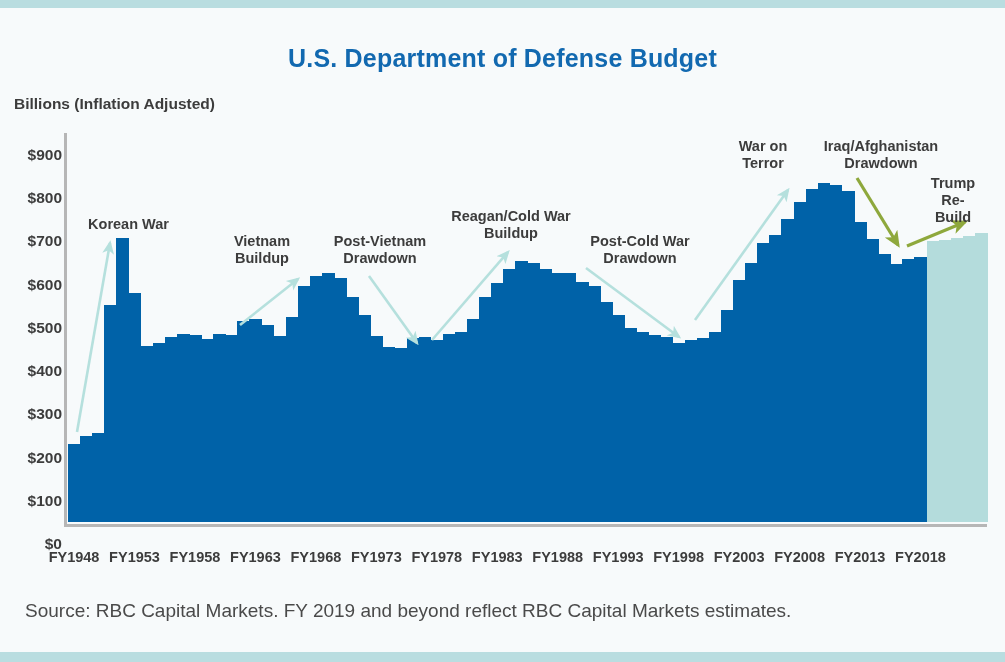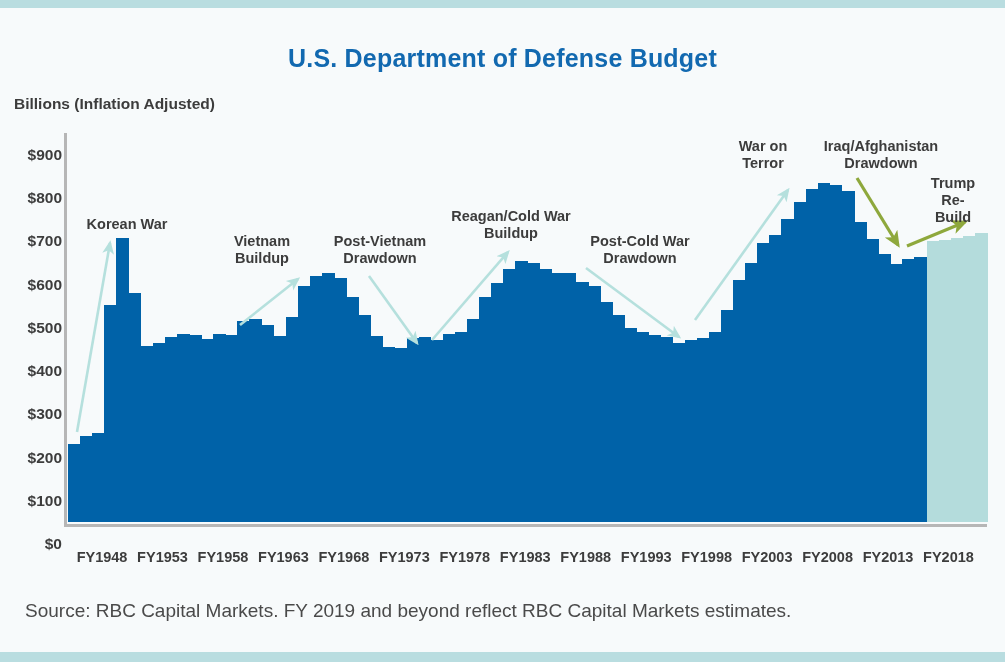--- a/index.html
+++ b/index.html
@@ -52,21 +52,20 @@
   #yticks { position:absolute; left:0px; top:0px; width:62px; height:584px;margin-top:22px; }
   .bar {
     position:absolute; bottom:0;
   }
   #xticks { position:absolute; left:0; top:549px; width:1005px; height:26px; }
   .xtick {
     position:absolute;
     font-size:14.5px; font-weight:bold; color:#3c3c3c;
     transform:translateX(-50%);
     white-space:nowrap;
-    margin-left:28px;
   }
   .ann {
     position:absolute;
     font-size:14.5px; font-weight:bold; color:#3c3c3c;
     text-align:center;
     line-height:1.18;
     white-space:pre-line;
     transform:translateX(-50%);
   }
   #arrows { position:absolute; left:0; top:0; width:1005px; height:662px; pointer-events:none; }
@@ -211,21 +210,21 @@
     <line x1="240" y1="325" x2="298" y2="279" stroke="#b5e0dd" stroke-width="2.6" marker-end="url(#ah-teal)"></line>
     <line x1="369" y1="276" x2="417" y2="343" stroke="#b5e0dd" stroke-width="2.6" marker-end="url(#ah-teal)"></line>
     <line x1="432" y1="340" x2="508" y2="252" stroke="#b5e0dd" stroke-width="2.6" marker-end="url(#ah-teal)"></line>
     <line x1="586" y1="268" x2="679" y2="337" stroke="#b5e0dd" stroke-width="2.6" marker-end="url(#ah-teal)"></line>
     <line x1="695" y1="320" x2="788" y2="190" stroke="#b5e0dd" stroke-width="2.6" marker-end="url(#ah-teal)"></line>
     <line x1="857" y1="178" x2="898" y2="245" stroke="#8ea83c" stroke-width="3.2" marker-end="url(#ah-olive)"></line>
     <line x1="907" y1="246" x2="965" y2="222" stroke="#8ea83c" stroke-width="3.2" marker-end="url(#ah-olive)"></line>
   </svg>
 
 <div id="annotations">
-    <div class="ann" style="left: 127px; top: 216px;">Korean War</div>
+    <div class="ann" style="left: 117px; top: 216px; padding-left: 23px;">Korean War</div>
     <div class="ann" style="left: 262px; top: 233px;">Vietnam
 Buildup</div>
     <div class="ann" style="left: 380px; top: 233px;">Post-Vietnam
 Drawdown</div>
     <div class="ann" style="left: 511px; top: 208px;">Reagan/Cold War
 Buildup</div>
     <div class="ann" style="left: 640px; top: 233px;">Post-Cold War
 Drawdown</div>
     <div class="ann" style="left: 763px; top: 138px;">War on
 Terror</div>

